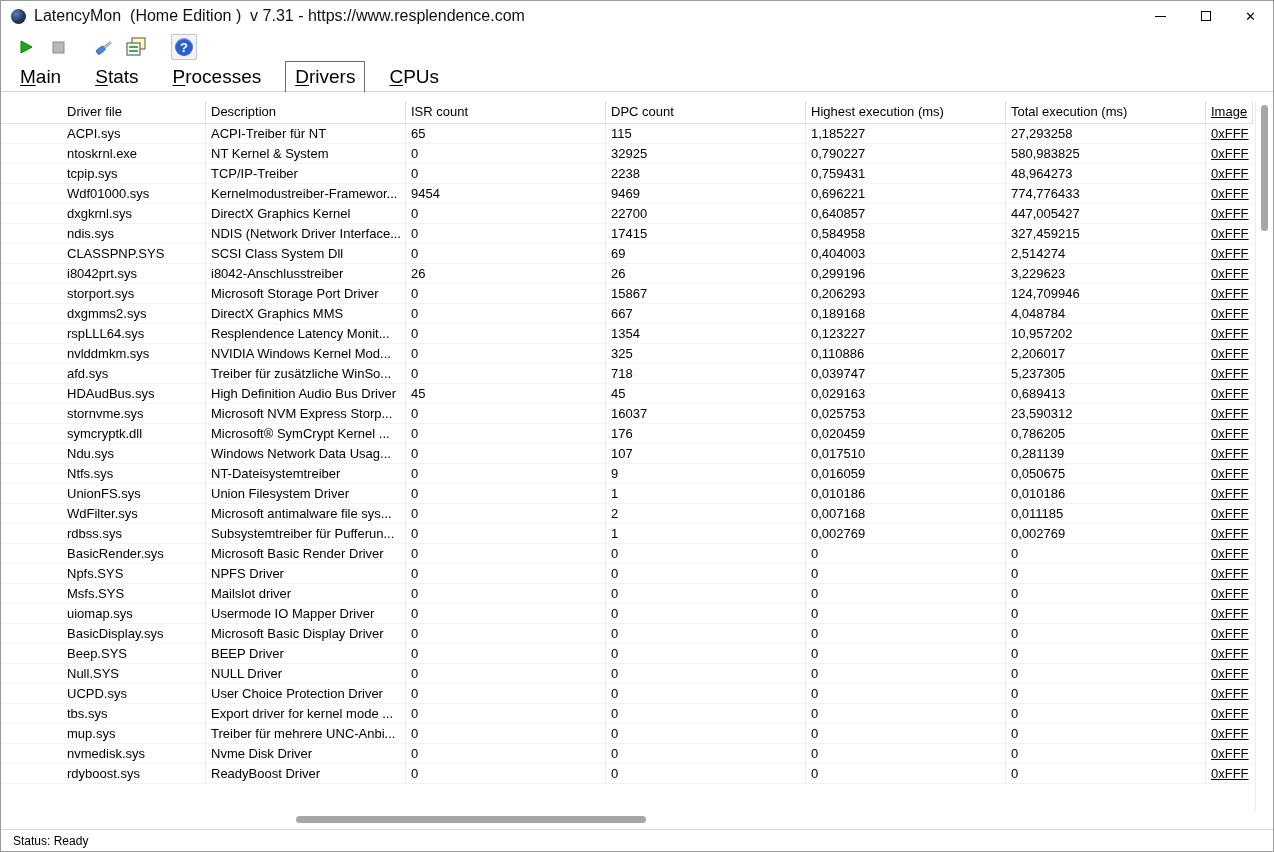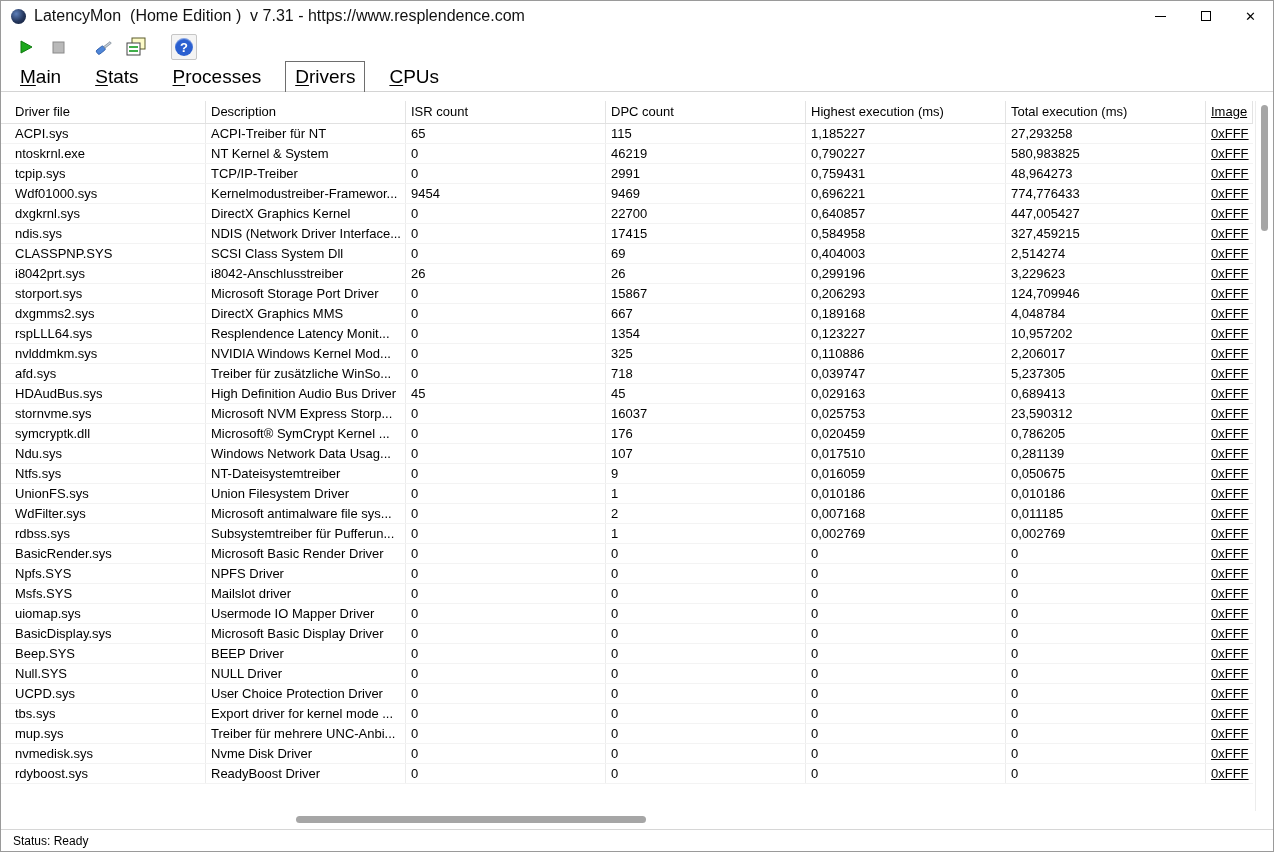--- a/index.html
+++ b/index.html
@@ -39,21 +39,21 @@
 
   
   .content { position:relative; flex:1; overflow:hidden; background:#fff; }
   .listview { position:absolute; top:9px; left:0; right:20px; bottom:18px; overflow:hidden; }
   .thead, .trow { display:grid; grid-template-columns:205px 200px 200px 200px 200px 200px 1fr; }
   .thead { height:23px; border-bottom:1px solid #e1e1e1; }
   .trow  { height:20px; border-bottom:1px solid #f3f3f3; }
   .cell { font-size:13px; padding-left:5px; border-right:1px solid #ececec; white-space:nowrap; overflow:hidden; }
   .thead .cell { line-height:22px; border-right:1px solid #e3e3e3; }
   .trow  .cell { line-height:19px; }
-  .col0 { padding-left:14px; }
+  .col0 { padding-left:22px;margin-left:44px; }
   .col6 { border-right:none;text-decoration:underline; }
 
   
   .vscroll { position:absolute; top:9px; right:1px; width:17px; bottom:18px; border-left:1px solid #ececec; background:#fff; }
   .vthumb  { position:absolute; top:4px; left:5px; width:7px; height:126px; background:#a6a6a6; border-radius:3.5px; }
   .hscroll { position:absolute; left:0; right:20px; bottom:3px; height:13px; background:#fff; }
   .hthumb  { position:absolute; top:3px; left:295px; width:350px; height:7px; background:#a6a6a6; border-radius:3.5px; }
 
   
   .statusbar { height:22px; border-top:1px solid #d6d6d6; display:flex; align-items:center; padding-left:12px; font-size:12px; flex:0 0 auto; }
@@ -142,30 +142,30 @@
             <div class="cell col2">65</div>
             <div class="cell col3">115</div>
             <div class="cell col4">1,185227</div>
             <div class="cell col5">27,293258</div>
             <div class="cell col6">0xFFF</div>
           </div>
           <div class="trow">
             <div class="cell col0">ntoskrnl.exe</div>
             <div class="cell col1">NT Kernel &amp; System</div>
             <div class="cell col2">0</div>
-            <div class="cell col3">46219</div>
+            <div class="cell col3">32925</div>
             <div class="cell col4">0,790227</div>
             <div class="cell col5">580,983825</div>
             <div class="cell col6">0xFFF</div>
           </div>
           <div class="trow">
             <div class="cell col0">tcpip.sys</div>
             <div class="cell col1">TCP/IP-Treiber</div>
             <div class="cell col2">0</div>
-            <div class="cell col3">2991</div>
+            <div class="cell col3">2238</div>
             <div class="cell col4">0,759431</div>
             <div class="cell col5">48,964273</div>
             <div class="cell col6">0xFFF</div>
           </div>
           <div class="trow">
             <div class="cell col0">Wdf01000.sys</div>
             <div class="cell col1">Kernelmodustreiber-Framewor...</div>
             <div class="cell col2">9454</div>
             <div class="cell col3">9469</div>
             <div class="cell col4">0,696221</div>

